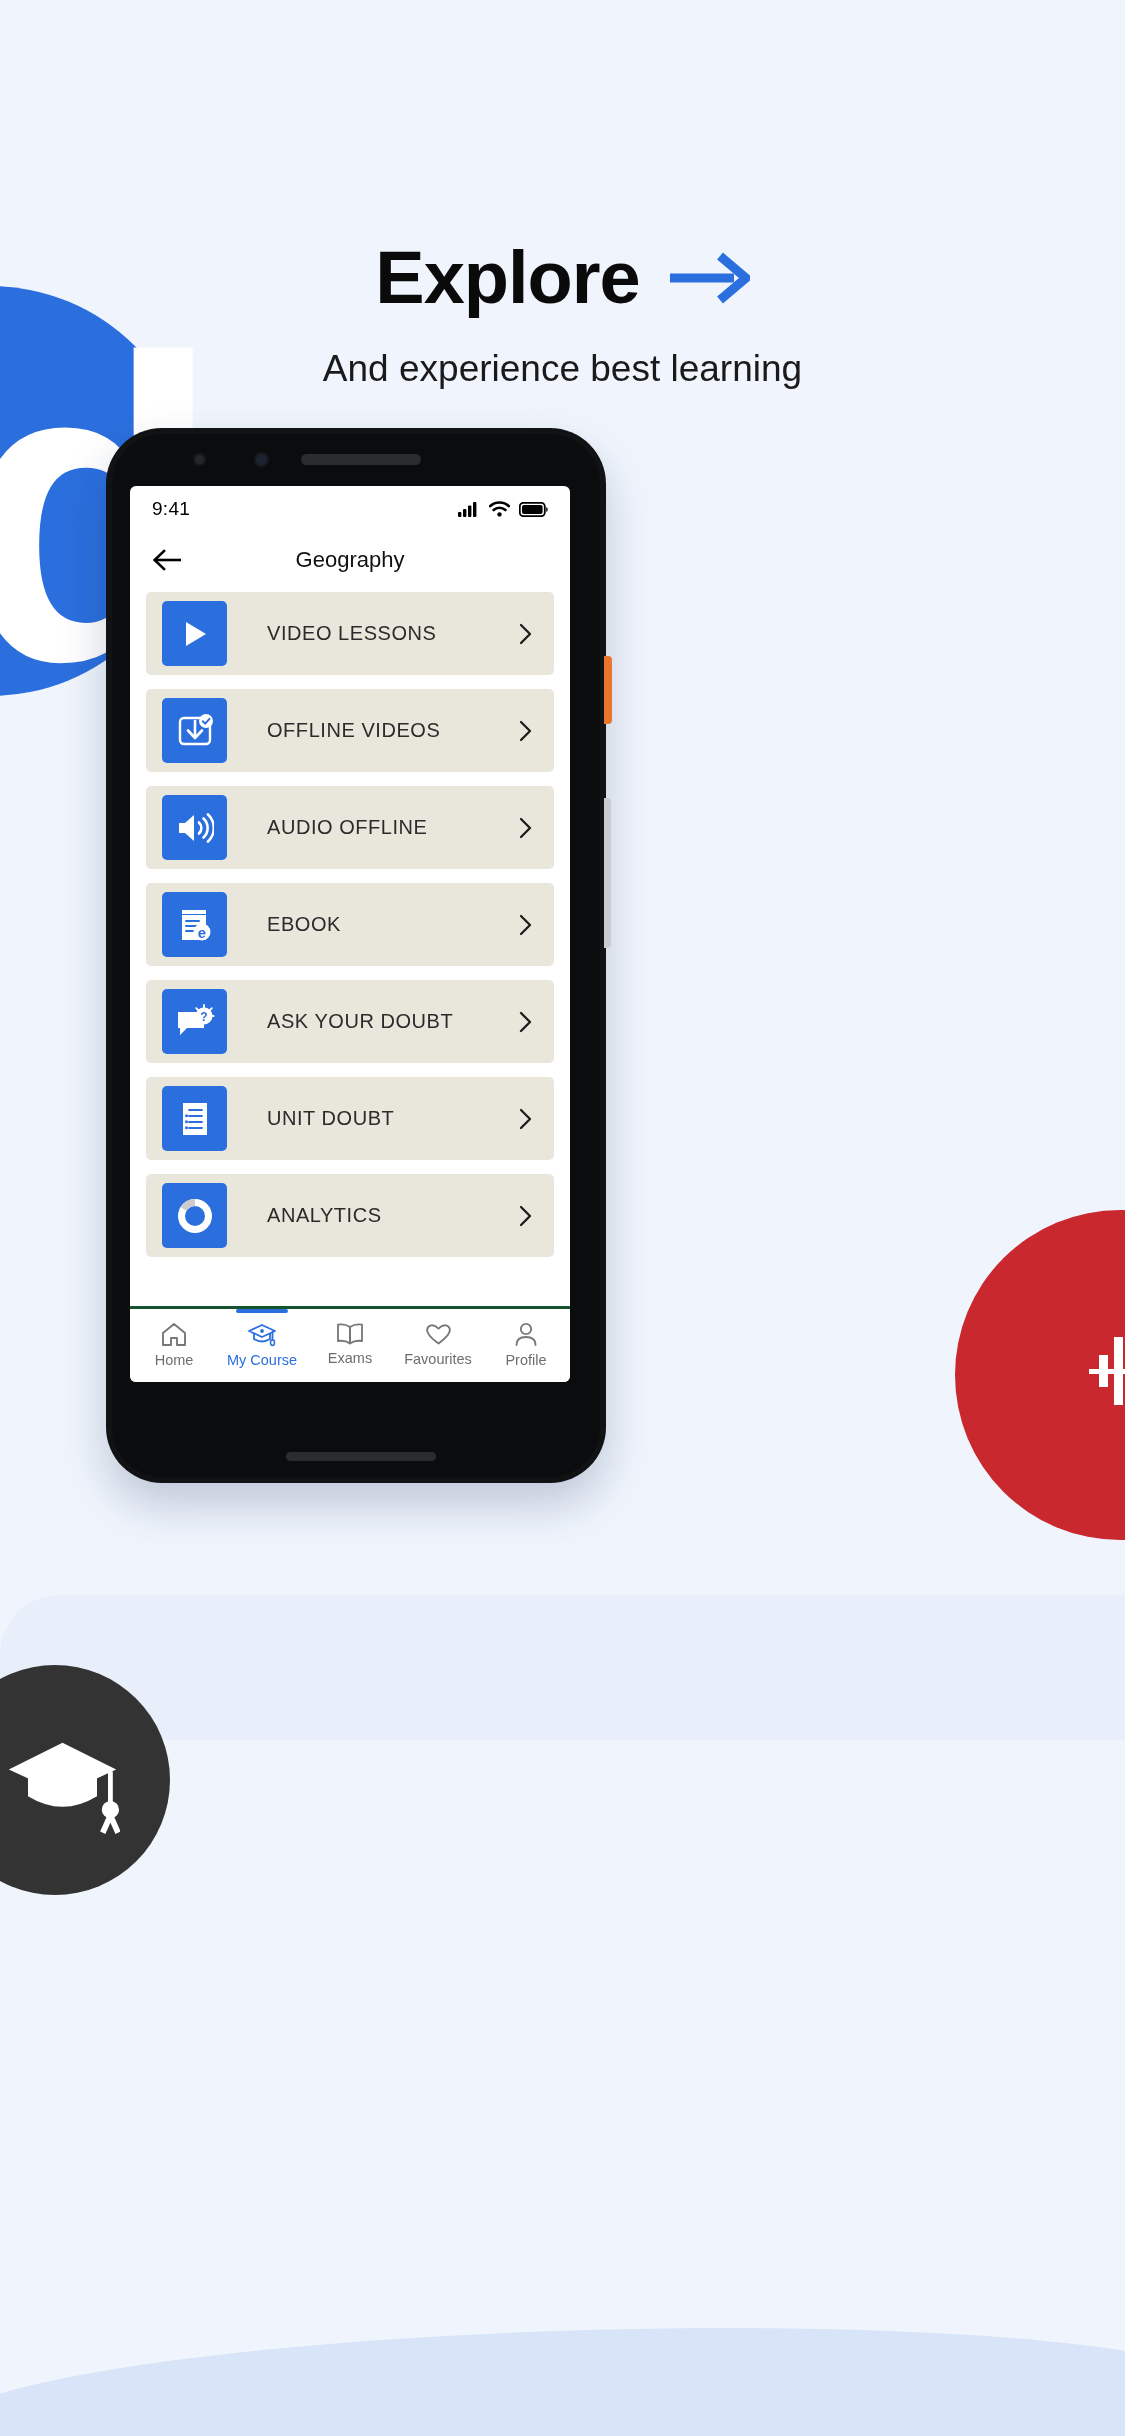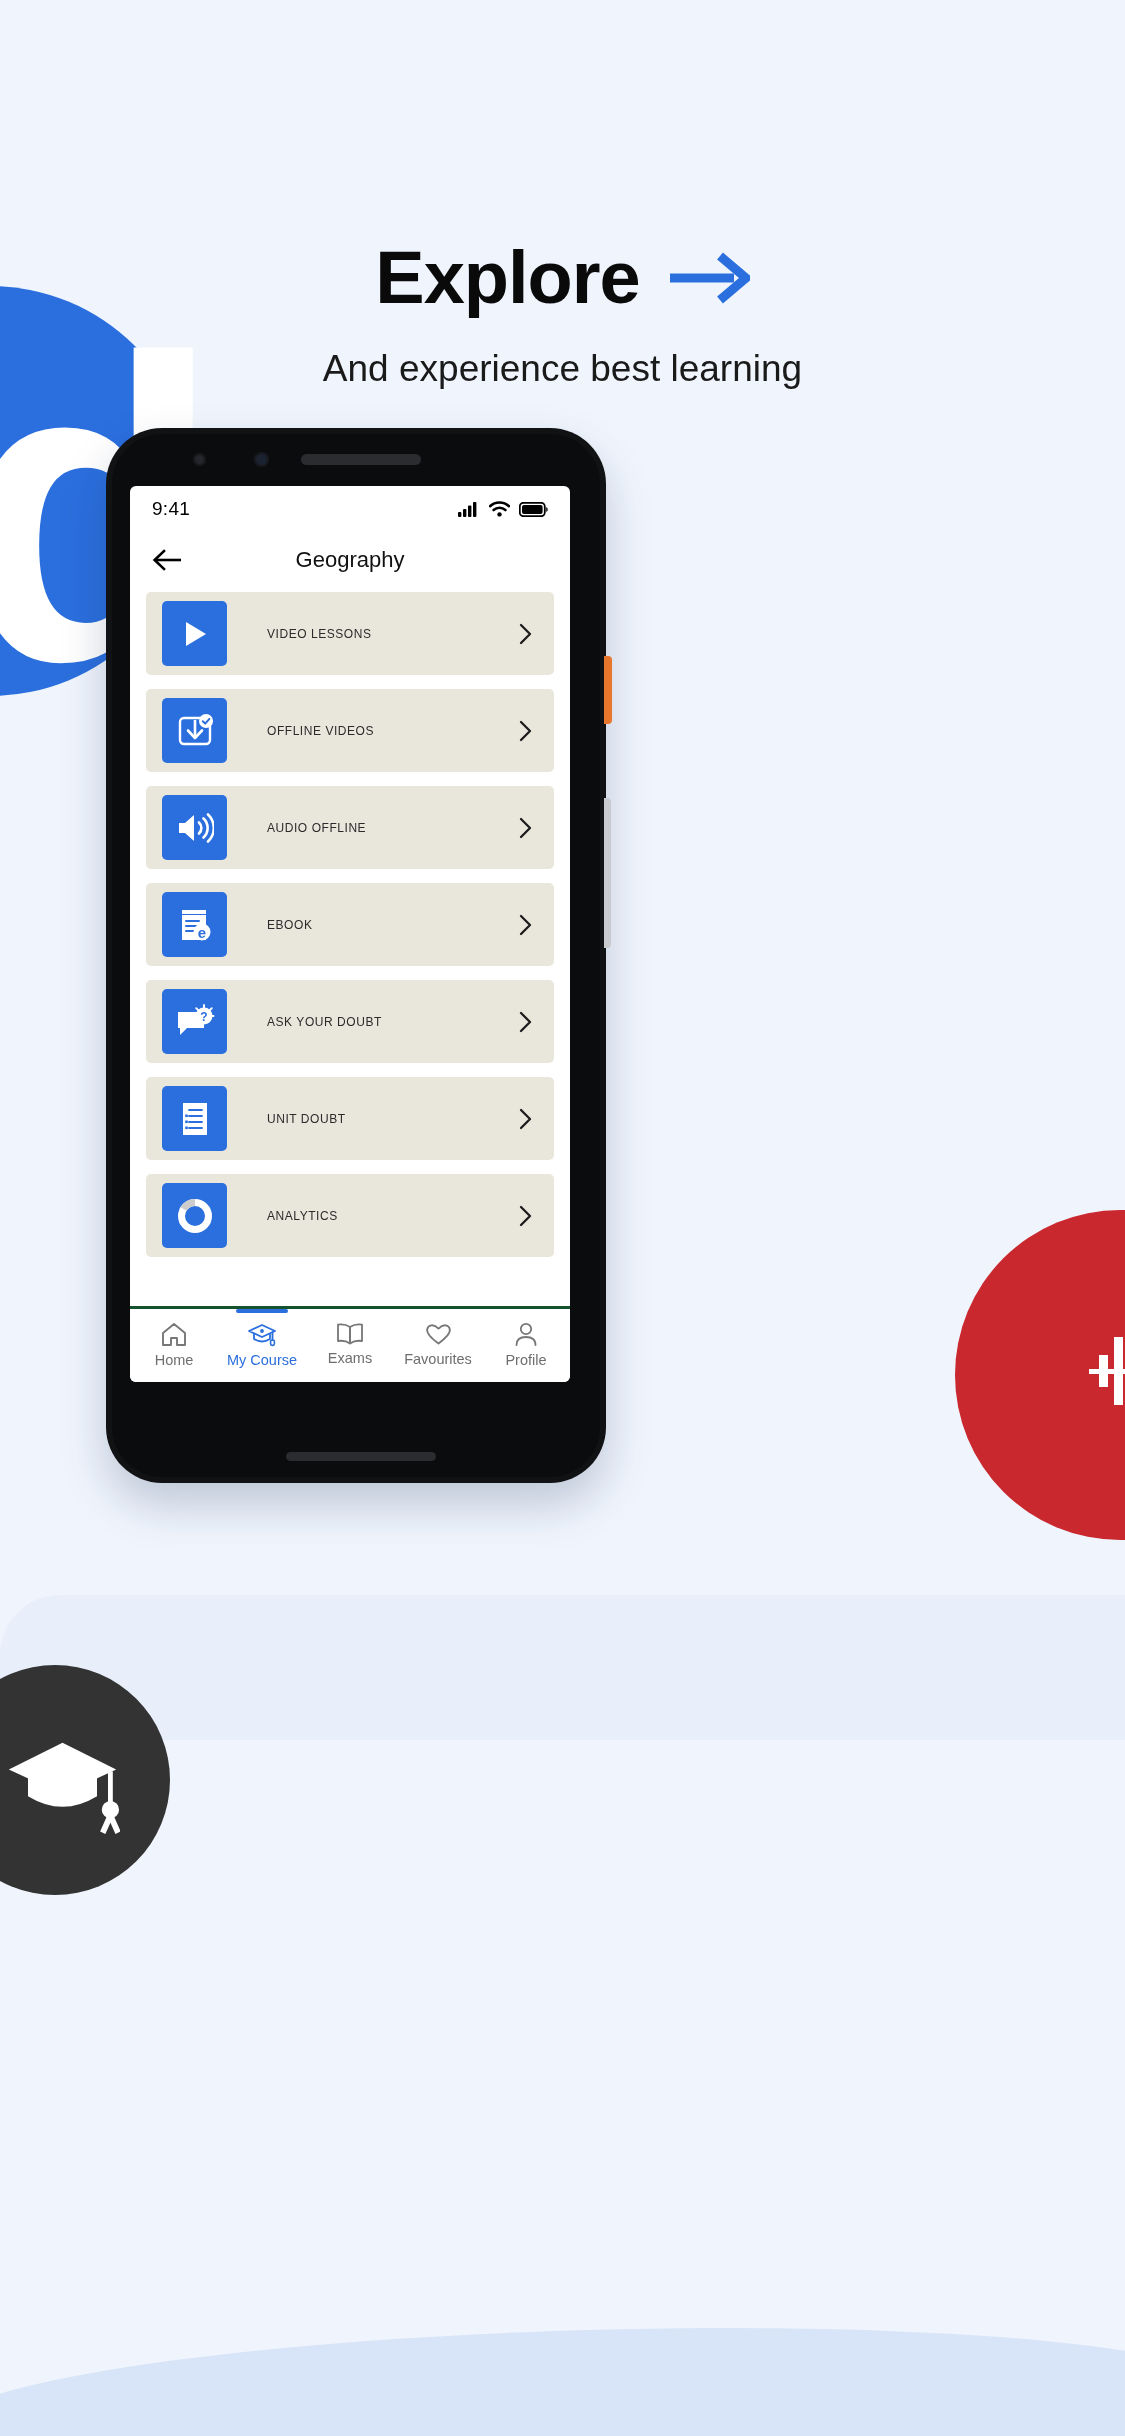--- a/index.html
+++ b/index.html
@@ -145,21 +145,21 @@
     height:83px; margin-bottom:14px; padding-left:16px; padding-right:22px;
     position:relative;
   }
   .row-tile{
     width:65px; height:65px; border-radius:5px;
     background:#2B6FDE; flex:0 0 65px;
     display:flex; align-items:center; justify-content:center;
   }
   .row-label{
     flex:1; margin-left:40px;
-    font-size:12px; color:#2B2B2B; letter-spacing:.55px;
+    font-size:20px; color:#2B2B2B; letter-spacing:.55px;
   }
   .row-chev{ flex:0 0 auto; }
 
   
   .bottomnav{
     position:absolute; left:0; bottom:0; width:440px; height:76px;
     background:#fff; border-top:3px solid #14532d;
     display:flex; align-items:flex-start;
   }
   .navitem{

